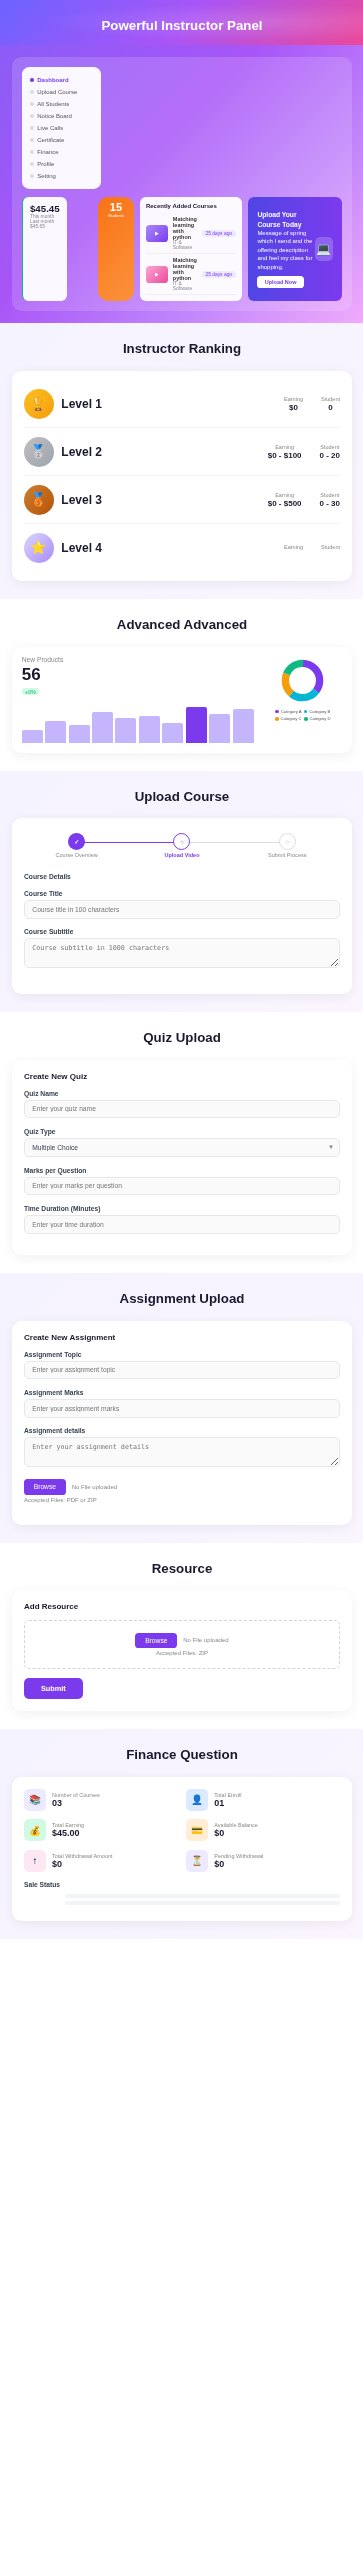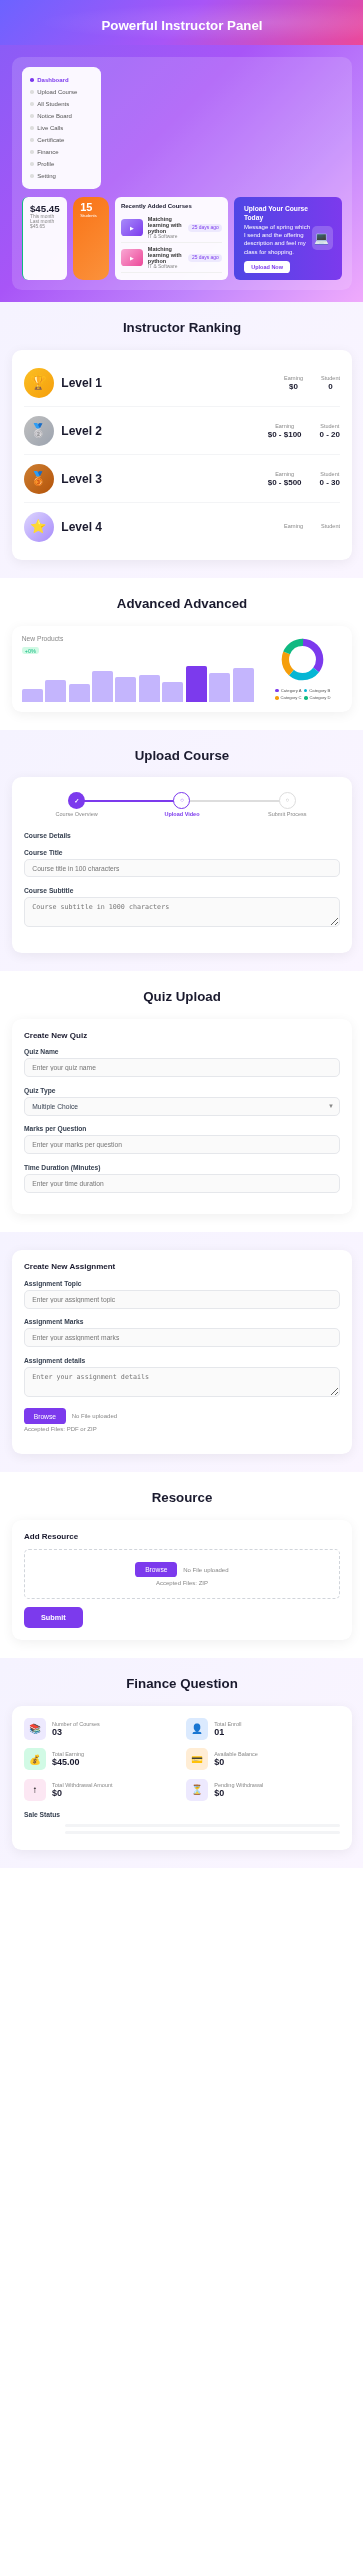--- a/index.html
+++ b/index.html
@@ -93,22 +93,23 @@
       font-size: 4.9px;
       color: #888;
     }
     .stat-card-green { border-left: 1.8px solid #10b981; }
 
     .avatar-card {
       background: linear-gradient(135deg, #f97316, #fb923c);
       border-radius: 10px;
       padding: 4.9px 7.3px;
       color: white;
-      text-align: left;
+      text-align: center;
       min-width: 36px;
+      margin-left: 25px;
     }
     .avatar-card .num { font-size: 11px; font-weight: 700; }
     .avatar-card .lbl { font-size: 4.2px; }
 
     .recent-courses {
       background: rgba(255,255,255,0.95);
       border-radius: 6px;
       padding: 6px;
     }
     .recent-courses-title {
@@ -709,20 +710,21 @@
     </div>
   </div>
 </div>
 
 <div class="section">
   <div class="section-title">Advanced Advanced</div>
   <div class="analytics-card">
     <div class="analytics-inner">
       <div class="analytics-left">
         <div class="new-products-label">New Products</div>
+        <div class="new-products-num">56</div>
         <span class="new-products-sub">+0%</span>
         <div class="bar-chart" id="bar-chart-container">
         <div class="bar" style="height: 37.5%;"></div>
             <div class="bar" style="height: 62.5%;"></div>
             <div class="bar" style="height: 50%;"></div>
             <div class="bar" style="height: 87.5%;"></div>
             <div class="bar" style="height: 68.75%;"></div>
             <div class="bar" style="height: 75%;"></div>
             <div class="bar" style="height: 56.25%;"></div>
             <div class="bar active" style="height: 100%;"></div>
@@ -825,20 +827,21 @@
     </div>
 
     <div class="form-group">
       <label class="form-label">Time Duration (Minutes)</label>
       <input class="form-input" type="text" placeholder="Enter your time duration" style="">
     </div>
   </div>
 </div>
 
 <div class="section section-alt">
+  <div class="section-title">Assignment Upload</div>
   <div class="assignment-card">
     <div class="quiz-section-title">Create New Assignment</div>
 
     <div class="form-group">
       <label class="form-label">Assignment Topic</label>
       <input class="form-input" type="text" placeholder="Enter your assignment topic" style="">
     </div>
 
     <div class="form-group">
       <label class="form-label">Assignment Marks</label>

